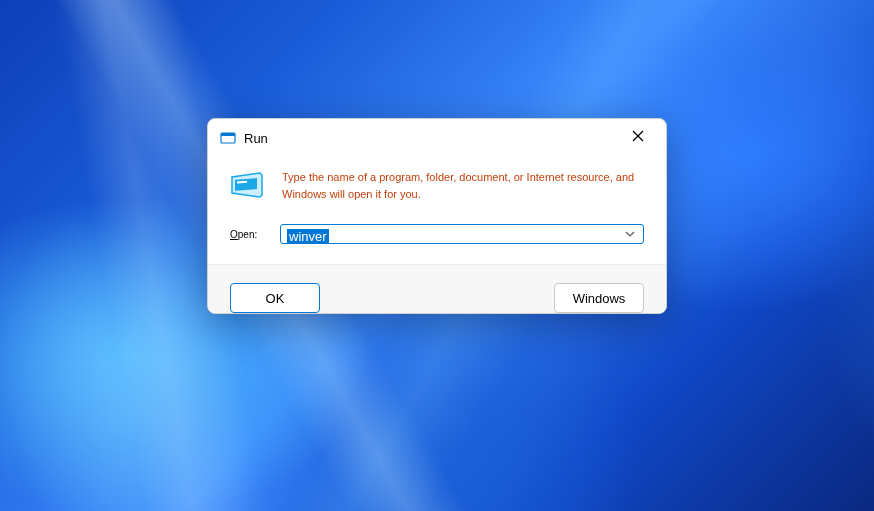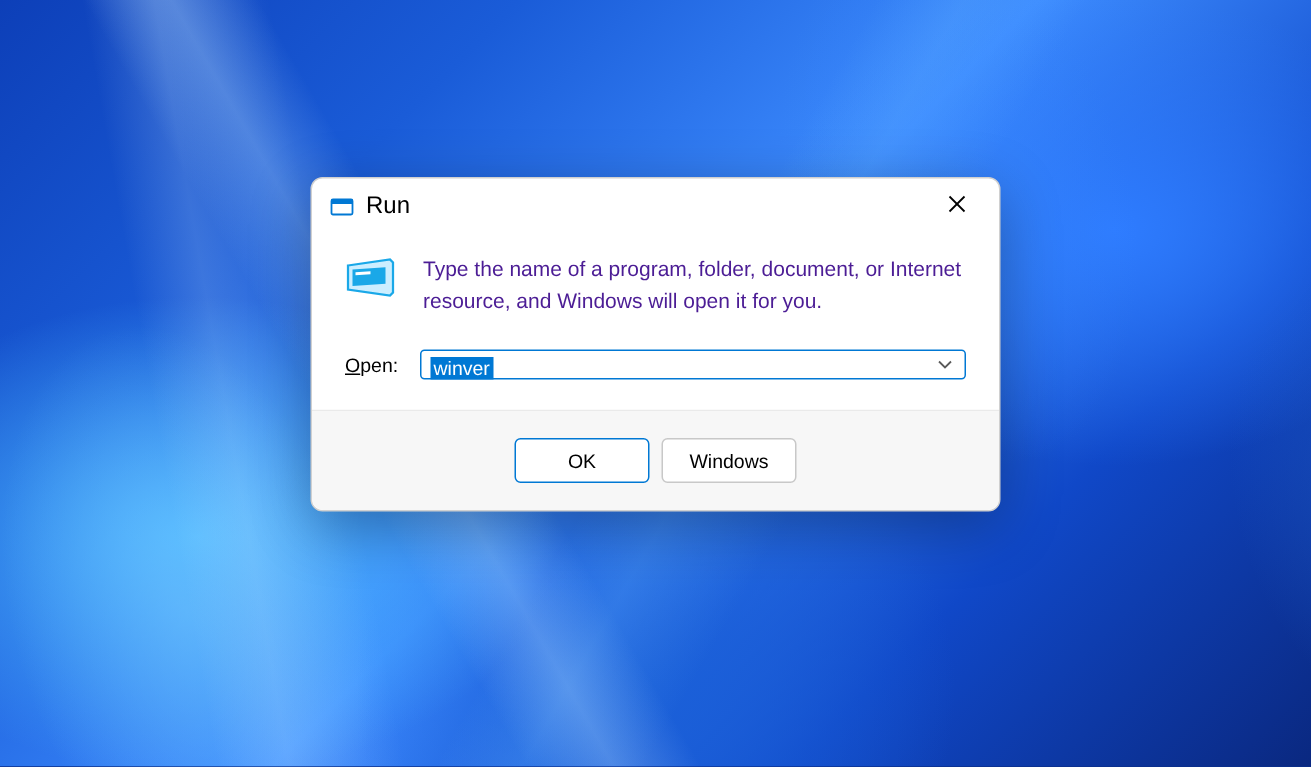--- a/index.html
+++ b/index.html
@@ -63,21 +63,21 @@
     .titlebar-icon {
       width: 16px;
       height: 16px;
       margin-right: 8px;
       display: flex;
       align-items: center;
       justify-content: center;
     }
     .titlebar-title {
       flex: 1;
-      font-size: 16px;
+      font-size: 13px;
       color: #000;
     }
     .close-btn {
       width: 40px;
       height: 28px;
       display: flex;
       align-items: center;
       justify-content: center;
       cursor: pointer;
       border-radius: 4px;
@@ -94,32 +94,32 @@
       gap: 16px;
       margin-bottom: 22px;
     }
     .run-icon {
       width: 36px;
       height: 30px;
       flex-shrink: 0;
       margin-top: 2px;
     }
     .info-text {
-      font-size: 14px;
-      color: #4c1d95;
+      font-size: 11px;
+      color: #c2410c;
       line-height: 1.5;
     }
     .input-row {
       display: flex;
       align-items: center;
       gap: 12px;
       margin-bottom: 8px;
     }
     .input-label {
-      font-size: 13px;
+      font-size: 10px;
       color: #000;
       min-width: 38px;
     }
     .input-label .ul {
       text-decoration: underline;
     }
     .combo {
       flex: 1;
       display: flex;
       align-items: center;
@@ -157,23 +157,23 @@
       width: 26px;
       height: 100%;
       display: flex;
       align-items: center;
       justify-content: center;
       color: #5a5a5a;
       cursor: pointer;
     }
     .button-row {
       display: flex;
-      justify-content: center;
+      justify-content: space-between;
       gap: 8px;
-      padding: 18px 22px 18px 22px;
+      padding: 18px 22px 0 22px;
       background: #f7f7f7;
       border-top: 1px solid #eaeaea;
       border-radius: 0 0 8px 8px;
     }
     .btn {
       min-width: 90px;
       height: 30px;
       border: 1px solid #c8c8c8;
       border-radius: 4px;
       background: #fff;

